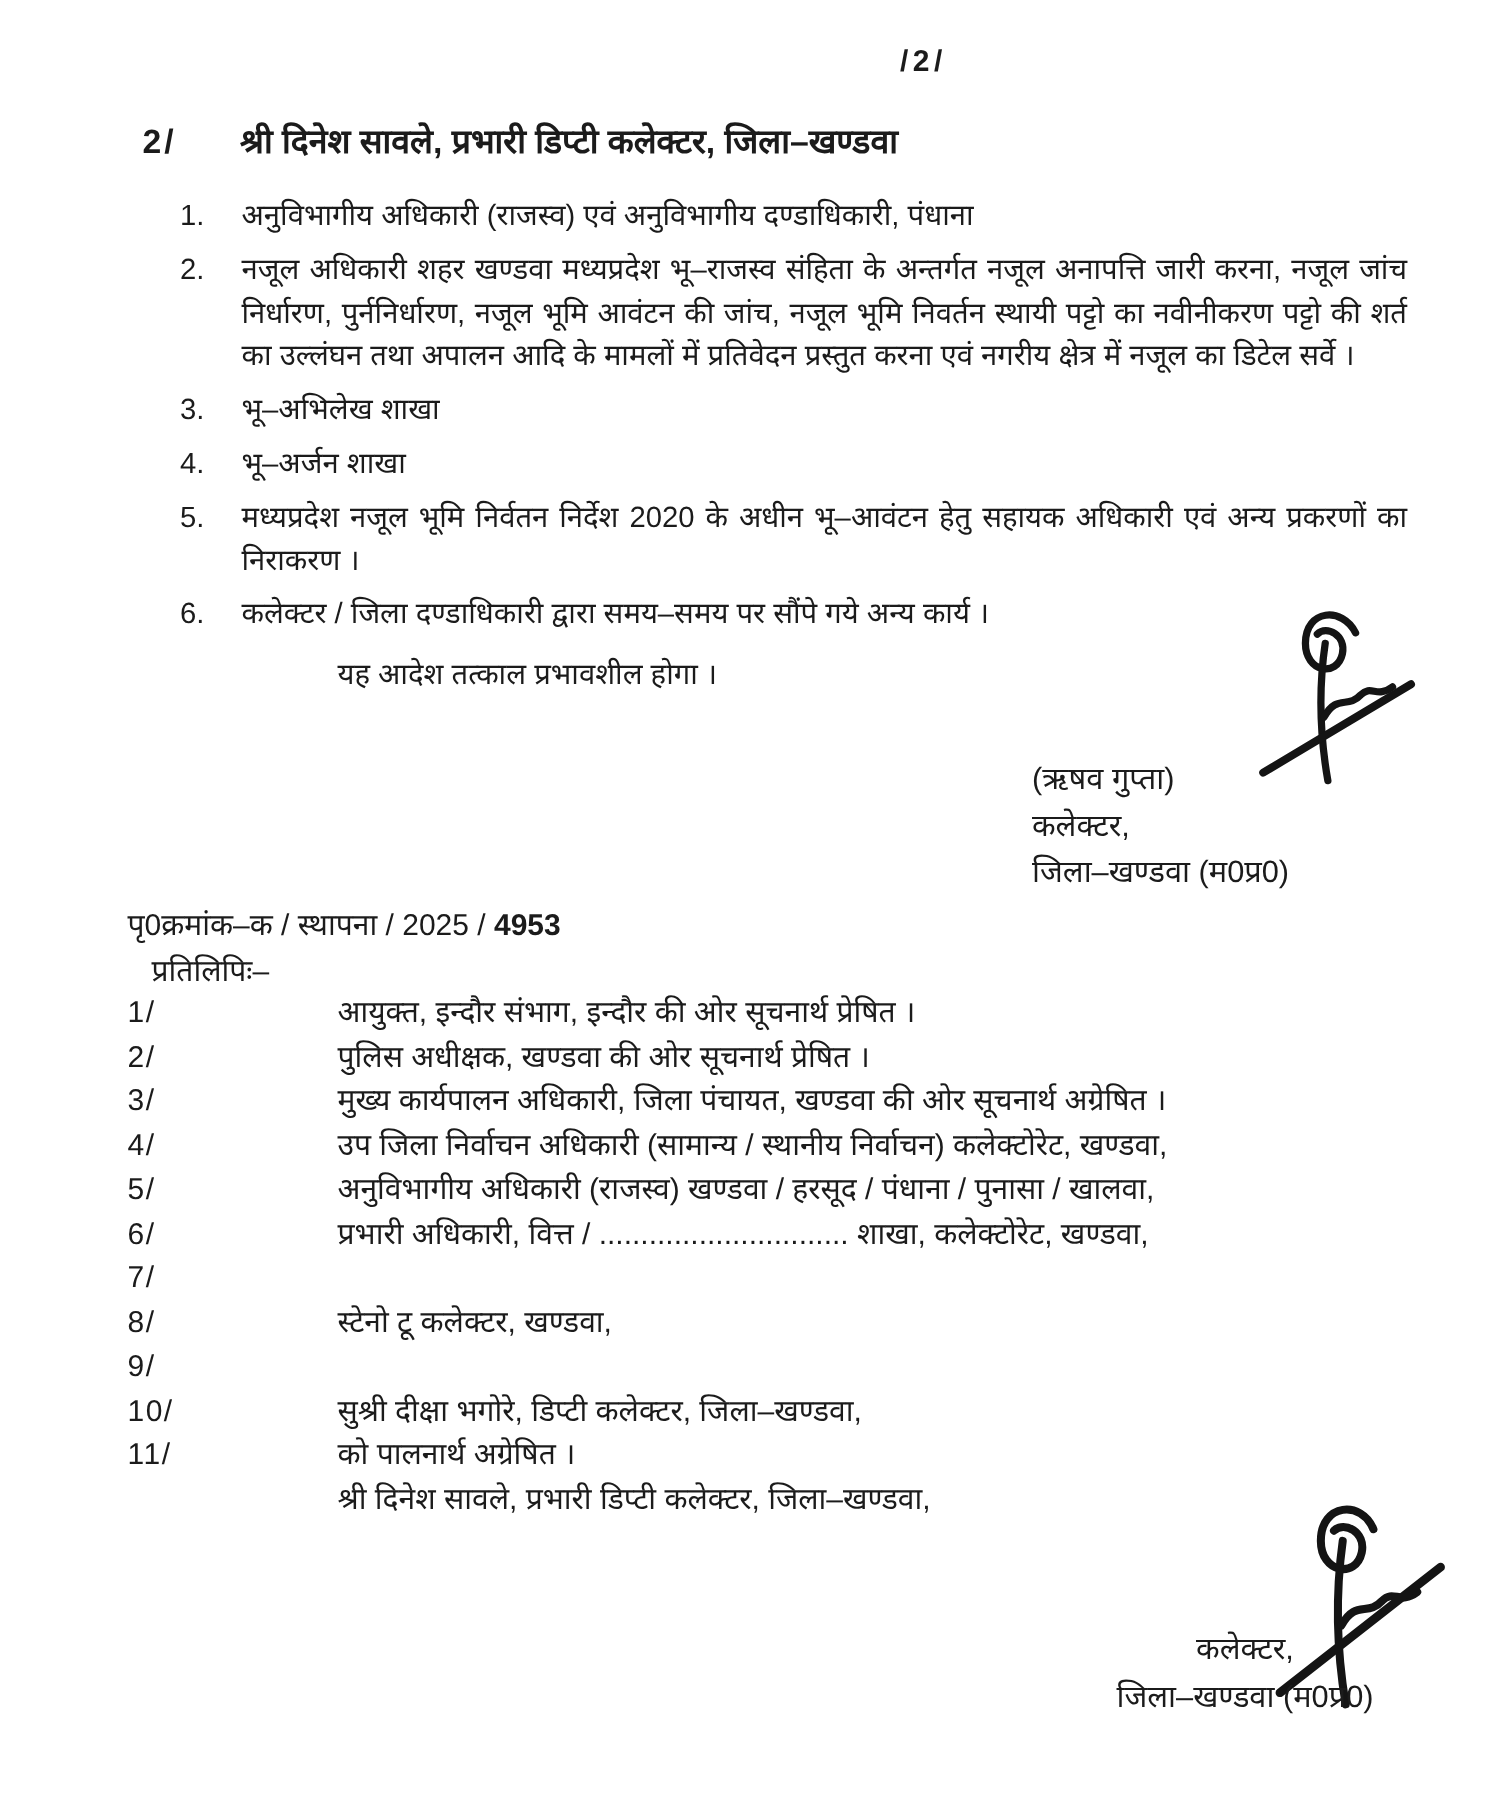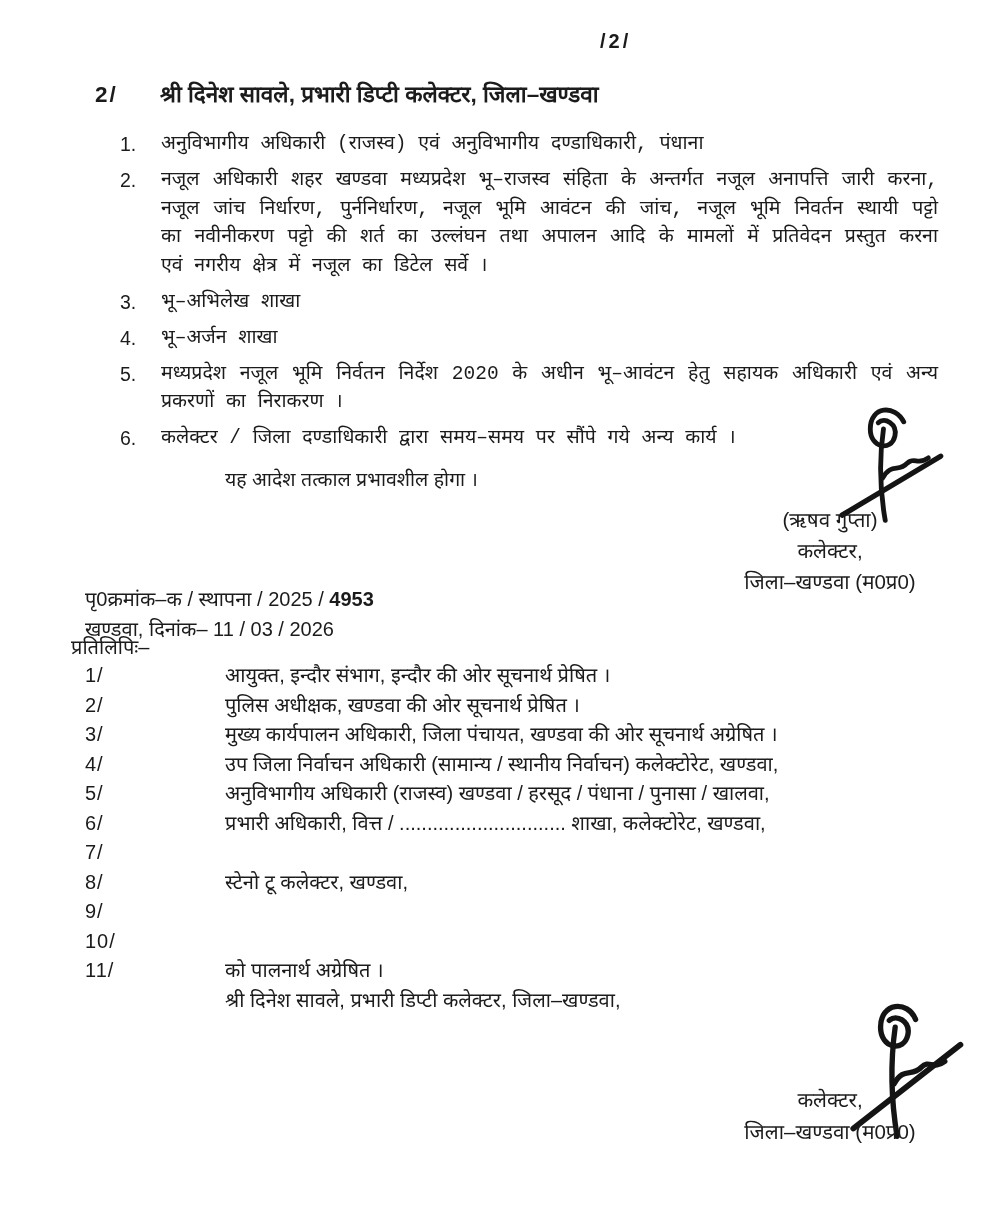--- a/index.html
+++ b/index.html
@@ -55,21 +55,20 @@
   .duty-row {
     display: flex;
     margin-bottom: 7px;
   }
   .duty-num {
     flex: 0 0 41px;
     width: 41px;
   }
   .duty-text {
     flex: 1 1 auto;
-    font-family: Liberation Mono, monospace;
   }
   .duty-text.justify {
     text-align: justify;
     text-align-last: left;
   }
   .order-note {
     margin-top: 12px;
     margin-left: 105px;
     font-size: 19.5px;
   }
@@ -86,51 +85,49 @@
     stroke: #141414;
     stroke-linecap: round;
     stroke-linejoin: round;
   }
   
   .signatory {
     position: absolute;
     top: 504px;
     left: 688px;
     width: 284px;
-    text-align: center;
     font-size: 20.5px;
     line-height: 31px;
   }
   .footer-signatory {
     position: absolute;
     top: 1084px;
     left: 688px;
     width: 284px;
     text-align: center;
     font-size: 20.5px;
     line-height: 32px;
   }
   
   .ref-row {
     position: absolute;
-    top: 584px;
+    top: 602px;
     left: 85px;
     width: 848px;
     display: flex;
     justify-content: space-between;
     font-size: 20px;
     line-height: 30px;
     white-space: nowrap;
-    flex-direction: column;
   }
   .ref-number { font-weight: 700; }
   .copy-heading {
     position: absolute;
     top: 633px;
-    left: 71px;
+    left: 101px;
     font-size: 20px;
   }
   
   .copies {
     position: absolute;
     top: 661px;
     left: 85px;
     width: 862px;
     font-size: 20px;
     line-height: 29.5px;
@@ -195,21 +192,20 @@
   <div class="signatory">
     <div>(ऋषव गुप्ता)</div>
     <div>कलेक्टर,</div>
     <div>जिला–खण्डवा (म0प्र0)</div>
   </div>
 
   <div class="ref-row">
     <div>
       <span>पृ0क्रमांक–क / स्थापना / 2025 / </span><span class="ref-number">4953</span>
     </div>
-    <div>खण्डवा, दिनांक–  11 / 03 / 2026</div>
   </div>
 
   <div class="copy-heading">प्रतिलिपिः–</div>
 
   <div class="copies">
     <div class="copy-row">
       <div class="copy-num">1/</div>
       <div class="copy-text">आयुक्त, इन्दौर संभाग, इन्दौर की ओर सूचनार्थ प्रेषित ।</div>
     </div>
     <div class="copy-row">
@@ -239,20 +235,21 @@
       <div class="copy-num">8/</div>
       <div class="copy-text">स्टेनो टू कलेक्टर, खण्डवा,</div>
     </div>
     <div class="copy-row">
       <div class="copy-num">9/</div>
       <div class="copy-text">
       </div>
     </div>
     <div class="copy-row">
       <div class="copy-num">10/</div>
+      <div class="copy-text">सुश्री दीक्षा भगोरे, डिप्टी कलेक्टर, जिला–खण्डवा,</div>
     </div>
     <div class="copy-row">
       <div class="copy-num">11/</div>
       <div class="copy-text">
         <div>को पालनार्थ अग्रेषित ।</div>
         <div>श्री दिनेश सावले, प्रभारी डिप्टी कलेक्टर, जिला–खण्डवा,</div>
       </div>
     </div>
   </div>
 

